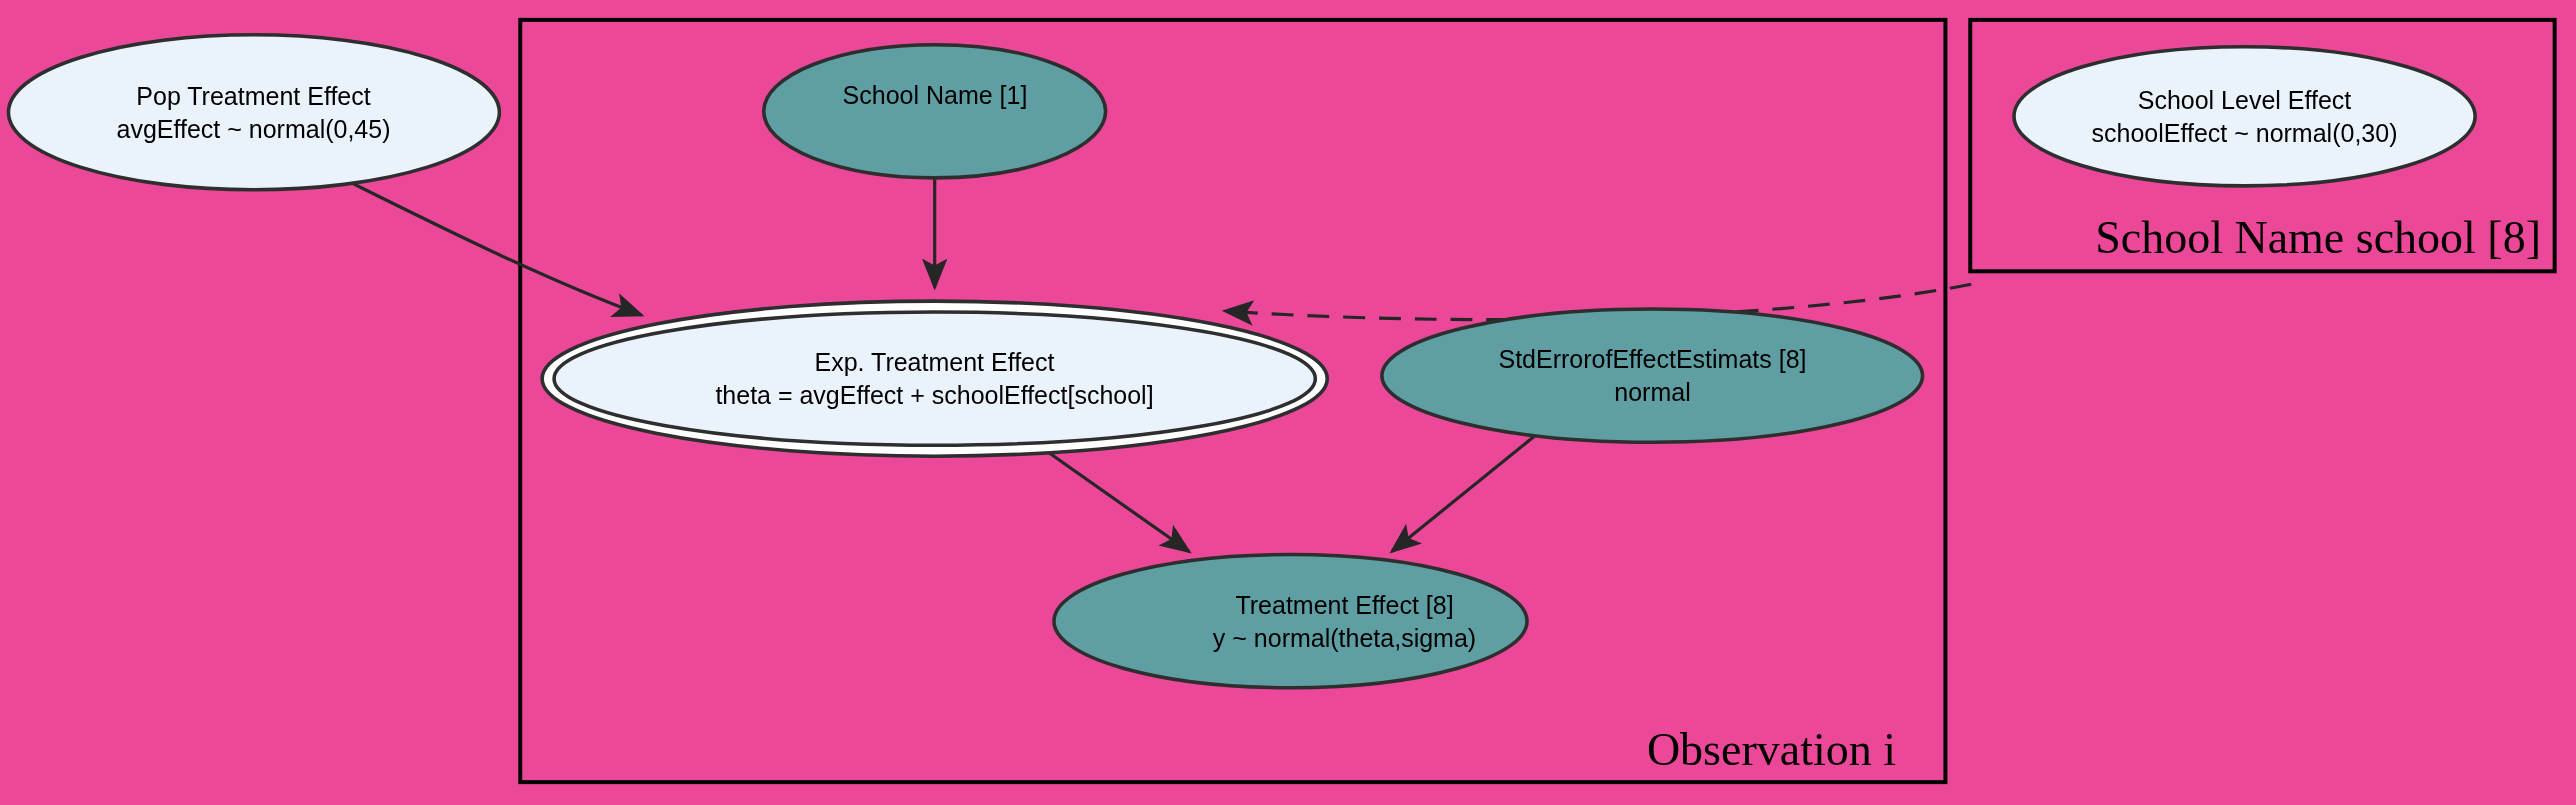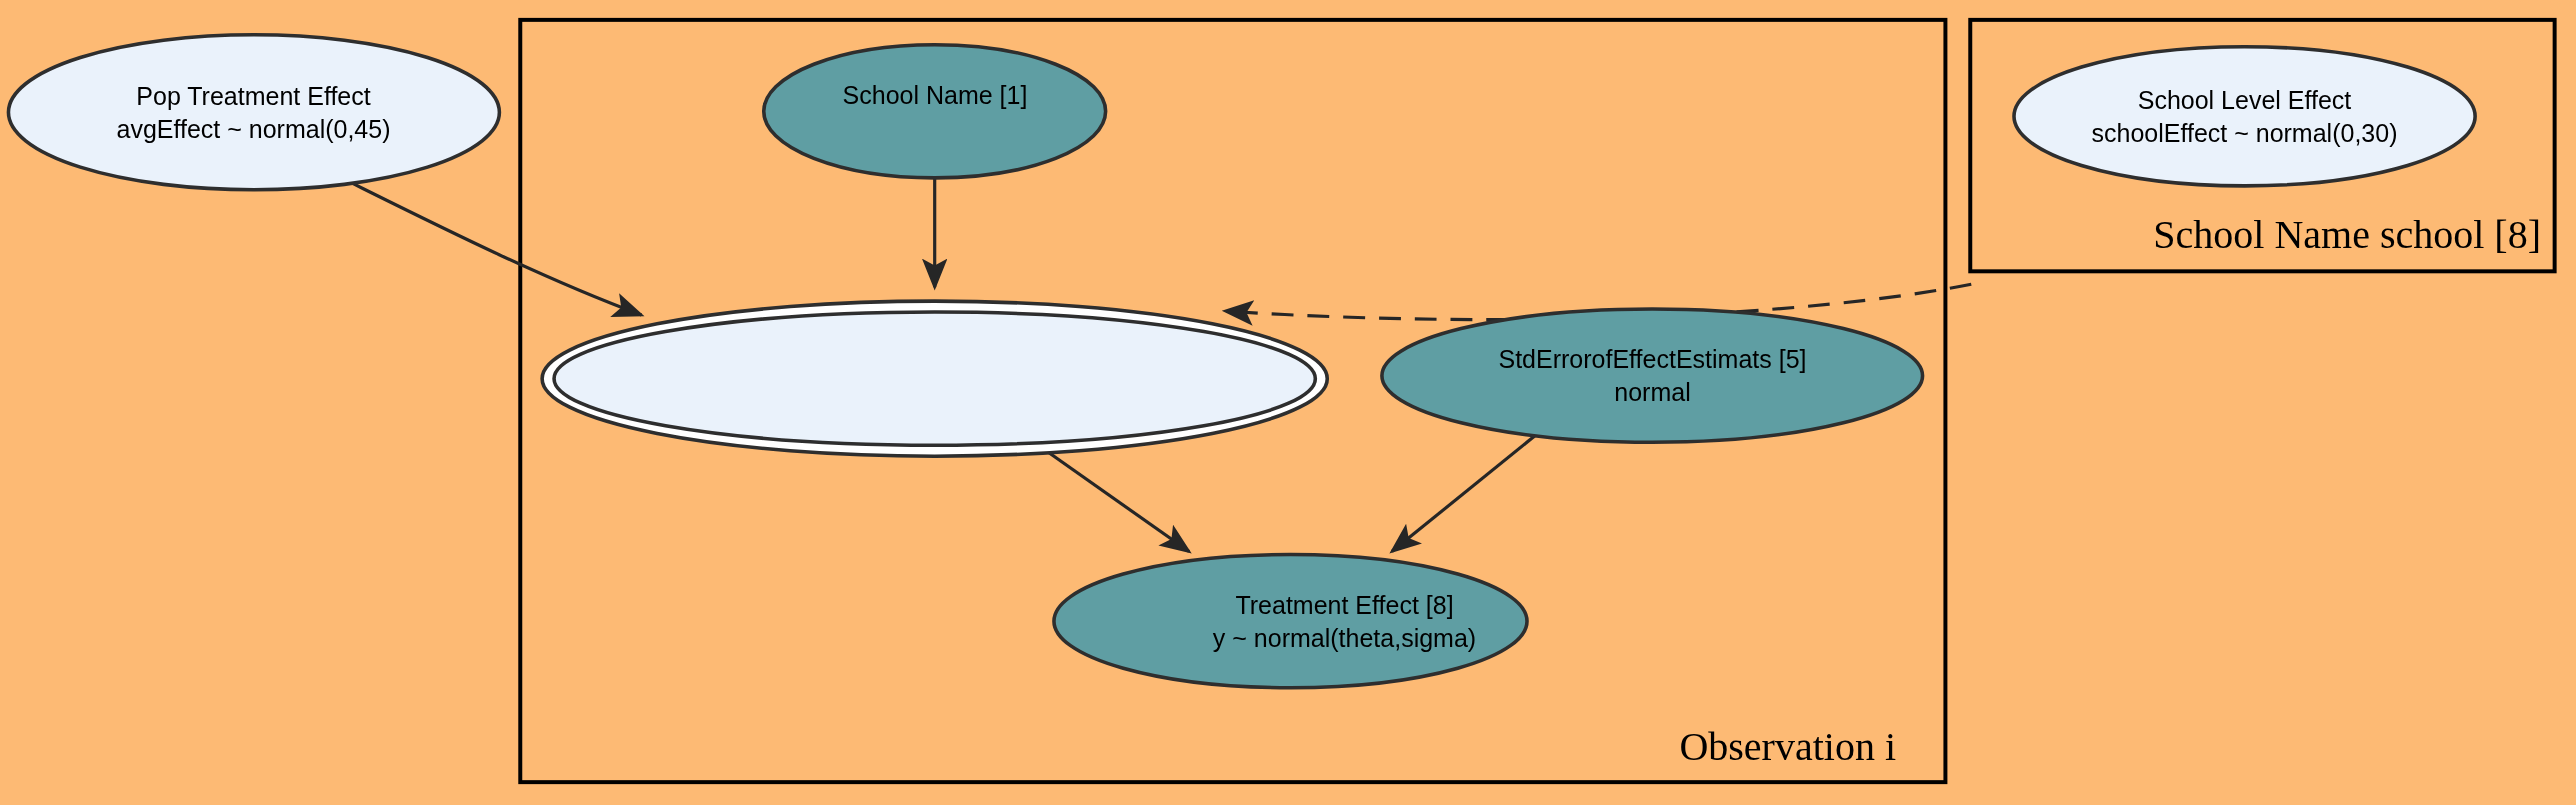--- a/index.html
+++ b/index.html
@@ -8,21 +8,21 @@
     padding: 0;
     background: #ffffff;
   }
   body {
     font-family: "Liberation Sans", sans-serif;
   }
   #canvas {
     position: relative;
     width: 2576px;
     height: 805px;
-    background: #fdba74;
+    background: #ec4899;
     overflow: hidden;
   }
   #graph-svg {
     position: absolute;
     left: 0;
     top: 0;
     width: 2576px;
     height: 805px;
   }
   .node-label {
@@ -31,21 +31,21 @@
     color: #000000;
     font-family: "Liberation Sans", sans-serif;
     font-size: 25px;
     line-height: 1.32;
     pointer-events: none;
     white-space: nowrap;
   }
   .plate-label {
     position: absolute;
     font-family: "Liberation Serif", serif;
-    font-size: 40px;
+    font-size: 46px;
     color: #000000;
     white-space: nowrap;
   }
 </style>
 </head>
 <body>
 
 <div id="canvas">
 
   <svg id="graph-svg" viewBox="0 0 2591 810">
@@ -106,23 +106,27 @@
 
   <div class="node-label" style="left:8px; top:80px; width:491px;">
     <div>Pop Treatment Effect</div>
     <div>avgEffect ~ normal(0,45)</div>
   </div>
 
   <div class="node-label" style="left:764px; top:79px; width:342px;">
     <div>School Name [1]</div>
   </div>
 
+  <div class="node-label" style="left:542px; top:346px; width:785px;">
+    <div>Exp. Treatment Effect</div>
+    <div>theta = avgEffect + schoolEffect[school]</div>
+  </div>
 
   <div class="node-label" style="left:1382px; top:343px; width:541px;">
-    <div>StdErrorofEffectEstimats [5]</div>
+    <div>StdErrorofEffectEstimats [8]</div>
     <div>normal</div>
   </div>
 
   <div class="node-label" style="left:1108px; top:589px; width:473px;">
     <div>Treatment Effect [8]</div>
     <div>y ~ normal(theta,sigma)</div>
   </div>
 
   <div class="node-label" style="left:2014px; top:84px; width:461px;">
     <div>School Level Effect</div>

